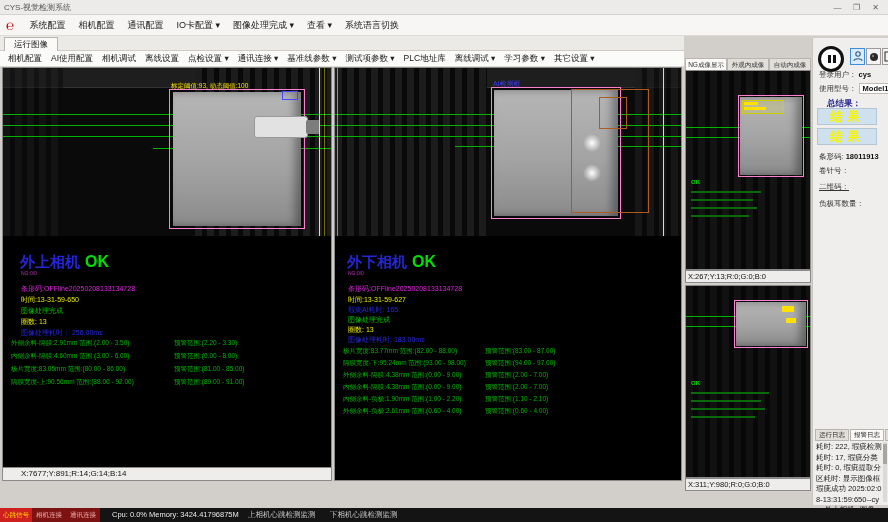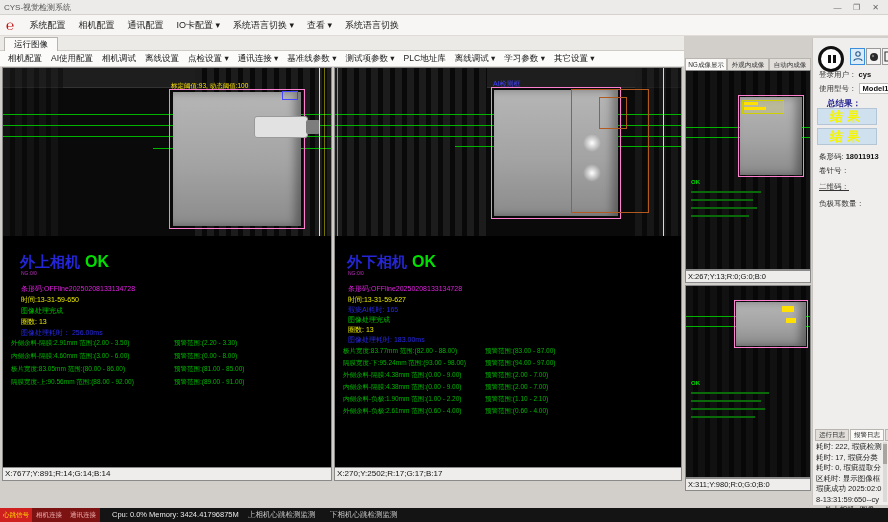--- a/index.html
+++ b/index.html
@@ -34,21 +34,21 @@
   .flare { position:absolute; width:18px; height:18px; background:radial-gradient(circle,#ffffff 0%,rgba(255,255,255,0) 70%); }
   .bluebox { position:absolute; border:1px solid #4646ff; }
   .caminfo { position:absolute; left:0; width:100%; font-size:7px; }
   .camtitle { position:absolute; font-size:15px; font-weight:bold; color:#2525d8; white-space:nowrap; }
   .camtitle .ok { color:#00e000; font-size:16px; margin-left:5px; }
   .subline { position:absolute; font-size:5px; color:#c030c0; }
   .iline { position:absolute; left:18px; white-space:nowrap; }
   .c-mag { color:#e020e0; } .c-yel { color:#e8e800; } .c-grn { color:#00c800; } .c-blu { color:#2828e8; }
   .mrow { position:absolute; left:8px; right:0; font-size:6.5px; color:#00b400; white-space:nowrap; }
   .mrow .warn { position:absolute; }
-  .coordbar { position:absolute; left:0; bottom:0; width:100%; height:13px; background:#eeedec; border-top:1px solid #8a8a8a; font-size:8px; color:#111; line-height:12px; padding-left:2px; }
+  .coordbar { position:absolute; left:0; bottom:0; width:100%; height:13px; background:#eeedec; border-top:1px solid #8a8a8a; font-size:8px; color:#111; line-height:12px; padding-left:18px; }
   
   .thumbcol { position:absolute; left:685px; top:58px; width:126px; height:433px; }
   .thtabs { position:absolute; left:0; top:0; width:126px; height:13px; display:flex; }
   .thtab { flex:1; font-size:6.5px; text-align:center; line-height:12px; background:#e2dfdb; border:1px solid #b8b5b1; border-bottom:none; color:#333; white-space:nowrap; overflow:hidden; }
   .thtab.active { background:#fbfaf9; }
   .thimg { position:absolute; left:0; width:126px; background:#060606; border:1px solid #8a8a8a; overflow:hidden; }
   .thbar { position:absolute; left:0; width:126px; height:13px; background:#eeedec; border:1px solid #8a8a8a; font-size:7.5px; line-height:11px; padding-left:2px; color:#111; }
   .okmini { position:absolute; font-size:6px; color:#00dd00; font-weight:bold; }
   .gbar { position:absolute; height:2px; background:#0a6a0a; }
   .ybox { position:absolute; border:1px solid #cfcf00; background:rgba(255,255,0,.12); }
@@ -87,21 +87,21 @@
     <span>✕</span>
   </div>
 </div>
 
 <div class="menubar">
   <span class="logo">℮</span>
   <span>系统配置</span>
   <span>相机配置</span>
   <span>通讯配置</span>
   <span>IO卡配置 ▾</span>
-  <span>系统语言切换 ▾</span>
+  <span>图像处理完成 ▾</span>
   <span>查看 ▾</span>
   <span>系统语言切换</span>
 </div>
 
 <div class="tabrow">
   <span class="tab">运行图像</span>
 </div>
 
 <div class="toolbar">
   <span>相机配置</span>
@@ -184,21 +184,20 @@
     <div class="iline c-grn" style="left:13px; top:247px;">图像处理完成</div>
     <div class="iline c-yel" style="left:13px; top:257px;">圈数: 13</div>
     <div class="iline c-blu" style="left:13px; top:267px;">图像处理耗时: 183.00ms</div>
     <div class="mrow" style="top:279px;"><span>极片宽度:83.77mm 范围:(82.00 - 88.00)</span><span class="warn" style="left:142px;">预警范围:(83.00 - 87.00)</span></div>
     <div class="mrow" style="top:291px;"><span>隔膜宽度-下:95.24mm 范围:(93.00 - 98.00)</span><span class="warn" style="left:142px;">预警范围:(94.00 - 97.00)</span></div>
     <div class="mrow" style="top:303px;"><span>外侧余料-隔膜:4.38mm 范围:(0.00 - 9.00)</span><span class="warn" style="left:142px;">预警范围:(2.00 - 7.00)</span></div>
     <div class="mrow" style="top:315px;"><span>内侧余料-隔膜:4.38mm 范围:(0.00 - 9.00)</span><span class="warn" style="left:142px;">预警范围:(2.00 - 7.00)</span></div>
     <div class="mrow" style="top:327px;"><span>内侧余料-负极:1.90mm 范围:(1.00 - 2.20)</span><span class="warn" style="left:142px;">预警范围:(1.10 - 2.10)</span></div>
     <div class="mrow" style="top:339px;"><span>外侧余料-负极:2.61mm 范围:(0.60 - 4.00)</span><span class="warn" style="left:142px;">预警范围:(0.60 - 4.00)</span></div>
   </div>
-  <div class="coordbar">X:270;Y:2502;R:17;G:17;B:17</div>
 </div>
 
 <div class="thumbcol">
   <div class="thtabs">
     <span class="thtab active">NG成像显示</span>
     <span class="thtab">外观内成像</span>
     <span class="thtab">自动内成像</span>
   </div>
 
   <div class="thimg" style="top:12px; height:200px;">

